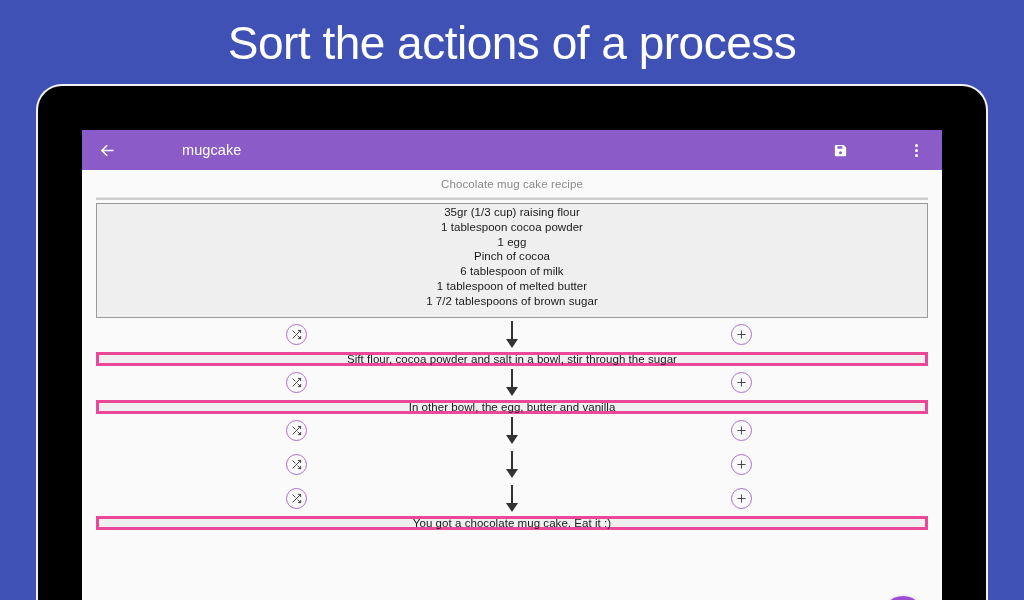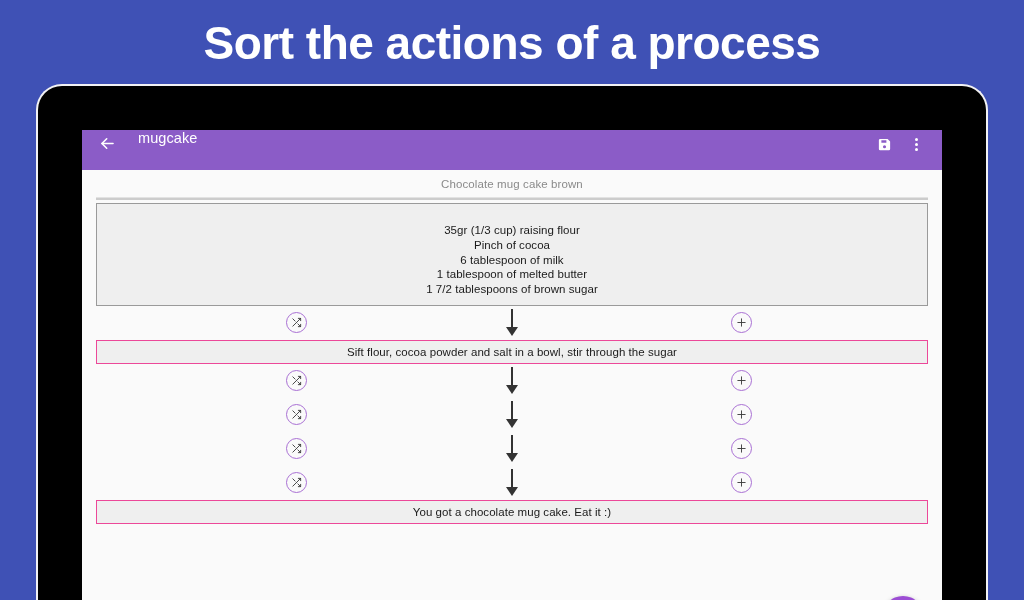--- a/index.html
+++ b/index.html
@@ -24,21 +24,21 @@
     width: 1024px;
     height: 86px;
     display: flex;
     align-items: center;
     justify-content: center;
     background: #3f51b5;
   }
   .promo-title {
     color: #ffffff;
     font-size: 46px;
-    font-weight: 700;
+    font-weight: 400;
     letter-spacing: -0.5px;
     line-height: 1;
     white-space: nowrap;
     font-family: "Liberation Sans", sans-serif;
   }
 
   
   .device-frame {
     position: absolute;
     left: 36px;
@@ -59,23 +59,25 @@
     height: 500px;
     background: #fafafa;
     overflow: hidden;
   }
 
   
   .app-bar {
     height: 40px;
     background: #8b5cc7;
     display: flex;
+    align-items: center;
     padding: 0 12px;
     color: #ffffff;
     flex-shrink: 0;
+    gap: 44px;
   }
   .app-bar-back {
     width: 26px; height: 26px;
     display: flex; align-items: center; justify-content: center;
     cursor: pointer;
   }
   .app-bar-back svg { display: block; }
   .app-bar-title {
     font-size: 14.5px;
     font-weight: 400;
@@ -112,21 +114,21 @@
   .title-divider {
     height: 3px;
     background: #cccccc;
     border-top: 1px solid #e2e2e2;
     margin-bottom: 3px;
   }
 
   .ingredients-box {
     border: 1px solid #9a9a9a;
     background: #efefef;
-    padding: 19px 8px 8px 8px;
+    padding: 1px 8px 8px 8px;
     text-align: center;
   }
   .ingredient-line {
     font-size: 11.5px;
     color: #1a1a1a;
     line-height: 14.8px;
     letter-spacing: 0.05px;
   }
 
   
@@ -153,23 +155,23 @@
 
   .down-arrow {
     position: absolute;
     left: 50%;
     top: 3px;
     transform: translateX(-50%);
   }
 
   
   .step-box {
-    border: 1px solid #ec4899;
+    border: 3px solid #ec4899;
     background: #efefef;
-    height: 24px;
+    height: 14px;
     display: flex;
     align-items: center;
     justify-content: center;
     cursor: pointer;
   }
   .step-text {
     font-size: 11.5px;
     color: #1a1a1a;
     letter-spacing: 0.05px;
   }
@@ -219,25 +221,27 @@
         <span class="dots">
             <i></i>
             <i></i>
             <i></i>
           </span>
       </div>
     </div>
 
     <div class="content">
 
-      <div class="recipe-title">Chocolate mug cake brown</div>
+      <div class="recipe-title">Chocolate mug cake recipe</div>
       <div class="title-divider"></div>
 
       <div class="ingredients-box">
         <div class="ingredient-line">35gr (1/3 cup) raising flour</div>
+        <div class="ingredient-line">1 tablespoon cocoa powder</div>
+        <div class="ingredient-line">1 egg</div>
         <div class="ingredient-line">Pinch of cocoa</div>
         <div class="ingredient-line">6 tablespoon of milk</div>
         <div class="ingredient-line">1 tablespoon of melted butter</div>
         <div class="ingredient-line">1 7/2 tablespoons of brown sugar</div>
       </div>
 
       <div class="connector">
         <div class="circle-btn shuffle">
           <svg width="11" height="11" viewBox="0 0 24 24" fill="none" stroke="#3a3a3a" stroke-width="2" stroke-linecap="round" stroke-linejoin="round">
             <polyline points="16 3 21 3 21 8"></polyline>
@@ -282,20 +286,23 @@
           </svg>
         </div>
         <div class="circle-btn add">
           <svg width="11" height="11" viewBox="0 0 24 24" fill="none" stroke="#3a3a3a" stroke-width="2" stroke-linecap="round">
             <line x1="12" y1="4" x2="12" y2="20"></line>
             <line x1="4" y1="12" x2="20" y2="12"></line>
           </svg>
         </div>
       </div>
 
+      <div class="step-box">
+        <span class="step-text">In other bowl, the egg, butter and vanilla</span>
+      </div>
 
       <div class="connector">
         <div class="circle-btn shuffle">
           <svg width="11" height="11" viewBox="0 0 24 24" fill="none" stroke="#3a3a3a" stroke-width="2" stroke-linecap="round" stroke-linejoin="round">
             <polyline points="16 3 21 3 21 8"></polyline>
             <line x1="4" y1="20" x2="21" y2="3"></line>
             <polyline points="21 16 21 21 16 21"></polyline>
             <line x1="15" y1="15" x2="21" y2="21"></line>
             <line x1="4" y1="4" x2="9" y2="9"></line>
           </svg>

